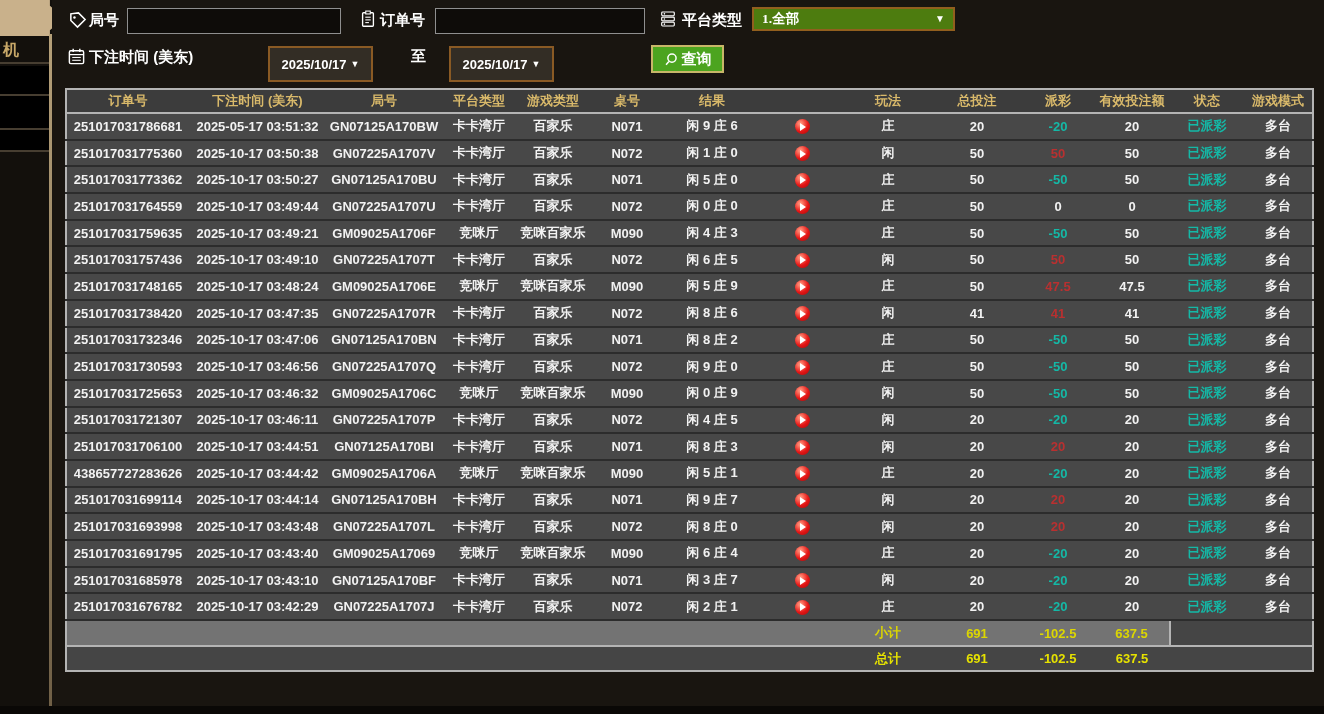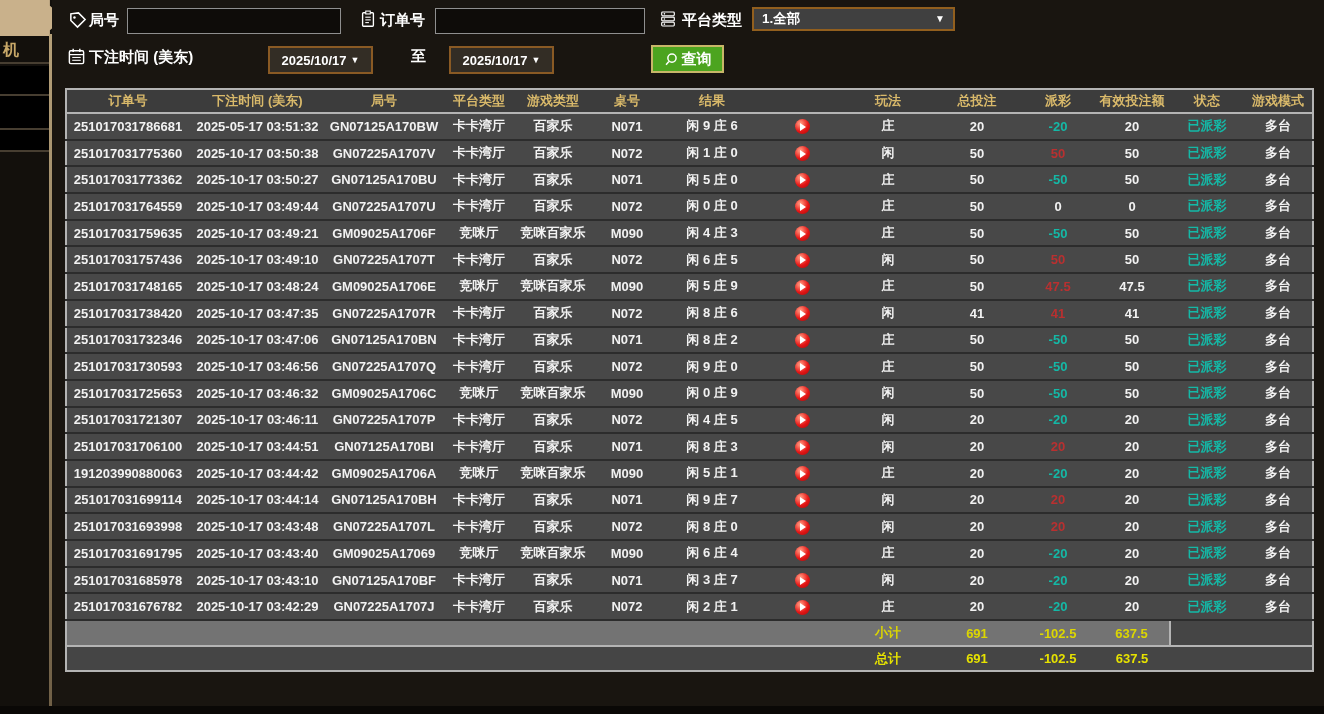--- a/index.html
+++ b/index.html
@@ -21,25 +21,25 @@
   .sblock.b1{top:66px;height:28px;}
   .sblock.b2{top:96px;height:32px;}
   .sblock.b3{top:130px;height:20px;}
   
   .main{position:absolute;left:52px;top:0;width:1272px;height:714px;background:#191510;padding-left:18px;}
   .bottom-bar{position:absolute;left:0;bottom:0;width:1324px;height:8px;background:#0a0806;}
   .f-icon{position:absolute;width:20px;height:20px;}
   .f-label{position:absolute;color:#ffffff;font-weight:bold;font-size:15px;white-space:nowrap;}
   .txt{position:absolute;background:#0e0c09;border:1px solid #8f8f8f;height:24px;
     color:#fff;font-size:13px;padding:0 6px;box-sizing:content-box;outline:none;}
-  .dd{position:absolute;background:#404040;border:2px solid #925f1e;height:24px;
+  .dd{position:absolute;background:#4d7c0f;border:2px solid #925f1e;height:24px;
     color:#fff;font-size:13.5px;font-weight:bold;line-height:24px;padding:0 8px;
-    display:flex;align-items:center;justify-content:space-between;cursor:pointer;box-sizing:border-box;}
+    display:flex;align-items:center;justify-content:space-between;cursor:pointer;box-sizing:border-box;font-family:Liberation Serif, serif;}
   .dd .arrow{font-size:10px;color:#fff;}
-  .datebox{position:absolute;background:#332d25;border:2px solid #8a5a24;height:28px;
+  .datebox{position:absolute;background:#332d25;border:2px solid #8a5a24;height:36px;
     color:#fff;font-size:13px;font-weight:bold;display:flex;align-items:center;justify-content:center;
     gap:4px;cursor:pointer;box-sizing:border-box;}
   .datebox .arrow{font-size:9px;}
   .btn-query{position:absolute;background:#4ca41f;border:2px solid #c8b668;color:#fff;
     font-weight:bold;font-size:15px;display:flex;align-items:center;justify-content:center;gap:3px;
     cursor:pointer;box-sizing:border-box;}
   
   .tablewrap{position:absolute;left:13px;top:88px;}
   table{border-collapse:collapse;table-layout:fixed;width:1247px;background:#2a2a2a;
     border:2px solid #b4b4b4;}
@@ -384,21 +384,21 @@
             <td>闲 8 庄 3</td>
             <td><span class="play-icon"></span></td>
             <td>闲</td>
             <td>20</td>
             <td class="pos">20</td>
             <td>20</td>
             <td class="status">已派彩</td>
             <td>多台</td>
           </tr>
           <tr>
-            <td>191203990880063</td>
+            <td>438657727283626</td>
             <td>2025-10-17 03:44:42</td>
             <td>GM09025A1706A</td>
             <td>竞咪厅</td>
             <td>竞咪百家乐</td>
             <td>M090</td>
             <td>闲 5 庄 1</td>
             <td><span class="play-icon"></span></td>
             <td>庄</td>
             <td>20</td>
             <td class="neg">-20</td>

